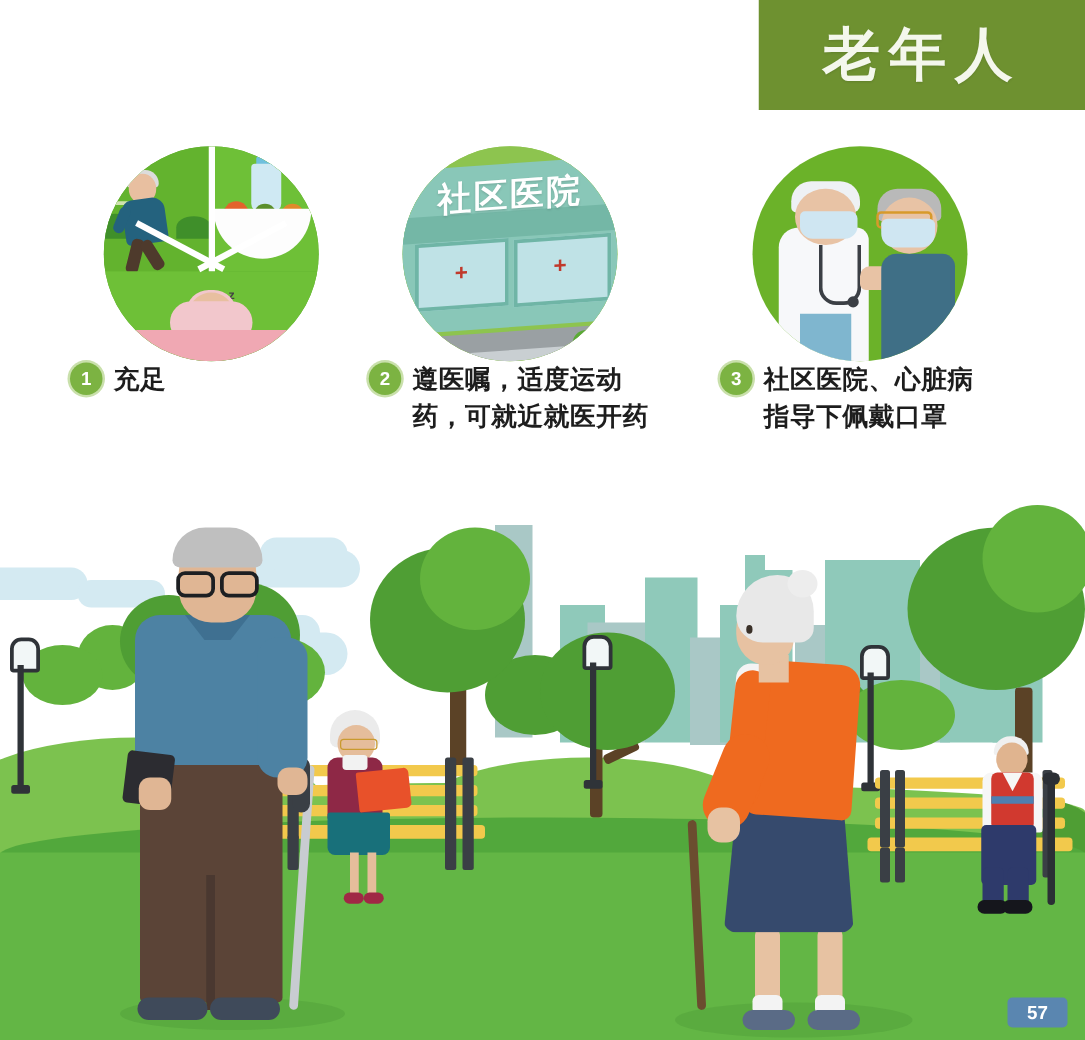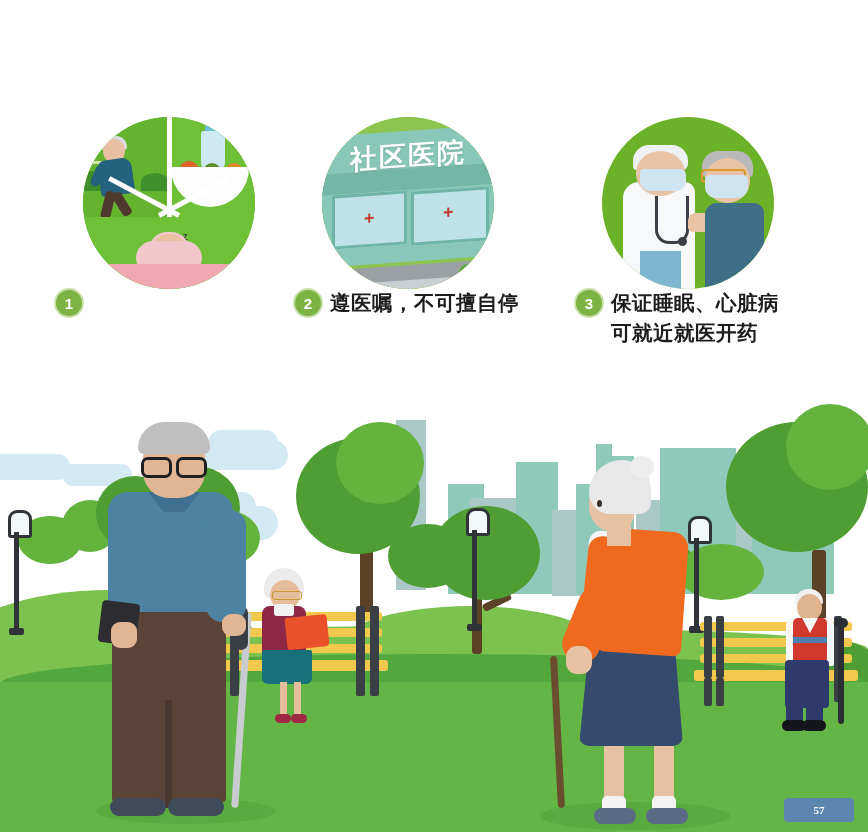--- a/index.html
+++ b/index.html
@@ -175,30 +175,33 @@
   .sm-vest-band{position:absolute;left:793px;top:237px;width:34px;height:6px;background:#4f7fb0;}
   .sm-vest-v{position:absolute;left:802px;top:218px;width:16px;height:15px;background:#f6f6f6;clip-path:polygon(0 0,100% 0,50% 100%);}
   .sm-pants{position:absolute;left:785px;top:260px;width:44px;height:48px;background:#2e3a6b;border-radius:4px;}
   .sm-leg{position:absolute;left:786px;top:294px;width:17px;height:32px;background:#2e3a6b;border-radius:4px;}
   .sm-shoe{position:absolute;top:320px;width:24px;height:11px;background:#15161c;border-radius:6px;}
   .sm-cane{position:absolute;left:838px;top:222px;width:6px;height:102px;background:#2b2f35;border-radius:3px;}
   .sm-cane-grip{position:absolute;left:834px;top:218px;width:14px;height:10px;background:#2b2f35;border-radius:5px;}
 
   
   .page-badge{
-    position:absolute;right:14px;bottom:10px;min-width:34px;height:24px;padding:0 18px;
+    position:absolute;right:14px;bottom:10px;min-width:34px;height:24px;padding:0 7px;
     background:#5a86b0;color:#ffffff;border-radius:4px;
-    display:flex;align-items:center;justify-content:center;font-size:11px;font-weight:bold;font-family:Liberation Serif, serif;
+    display:flex;align-items:center;justify-content:center;font-size:15px;font-weight:bold;
   }
 </style>
 </head>
 <body>
 
 <div class="page">
 
+  <div class="title-banner">
+    <span class="title-text">老年人</span>
+  </div>
 
   <div class="circle" id="circle-1">
     <div class="seg c1-topleft">
       <div class="walk-ground"></div>
       <div class="bush" style="left:-6px;top:54px;width:30px;height:20px;"></div>
       <div class="bush" style="left:58px;top:56px;width:28px;height:18px;"></div>
       <div class="man-hair"></div>
       <div class="man-head"></div>
       <div class="man-body"></div>
       <div class="man-arm"></div>
@@ -258,39 +261,41 @@
     <div class="pat-hair"></div>
     <div class="pat-head"></div>
     <div class="pat-glasses"></div>
     <div class="pat-mask"></div>
   </div>
 
   <div class="bullet-col" id="bullet-1">
     <div class="bullet-row">
       <div class="num-badge">1</div>
       <div class="bullet-text">
+        <div>充足</div>
       </div>
     </div>
   </div>
 
   <div class="bullet-col" id="bullet-2">
     <div class="bullet-row">
       <div class="num-badge">2</div>
       <div class="bullet-text">
-        <div>遵医嘱，不可擅自停</div>
+        <div>遵医嘱，适度运动</div>
+        <div>药，可就近就医开药</div>
       </div>
     </div>
   </div>
 
   <div class="bullet-col" id="bullet-3">
     <div class="bullet-row">
       <div class="num-badge">3</div>
       <div class="bullet-text">
-        <div>保证睡眠、心脏病</div>
-        <div>可就近就医开药</div>
+        <div>社区医院、心脏病</div>
+        <div>指导下佩戴口罩</div>
       </div>
     </div>
   </div>
 
   <div class="scene">
 
     <div class="cloud" style="left:-20px;top:54px;width:90px;height:26px;"></div>
     <div class="cloud" style="left:62px;top:64px;width:70px;height:22px;"></div>
     <div class="cloud" style="left:168px;top:40px;width:120px;height:30px;"></div>
     <div class="cloud" style="left:208px;top:30px;width:70px;height:26px;"></div>

